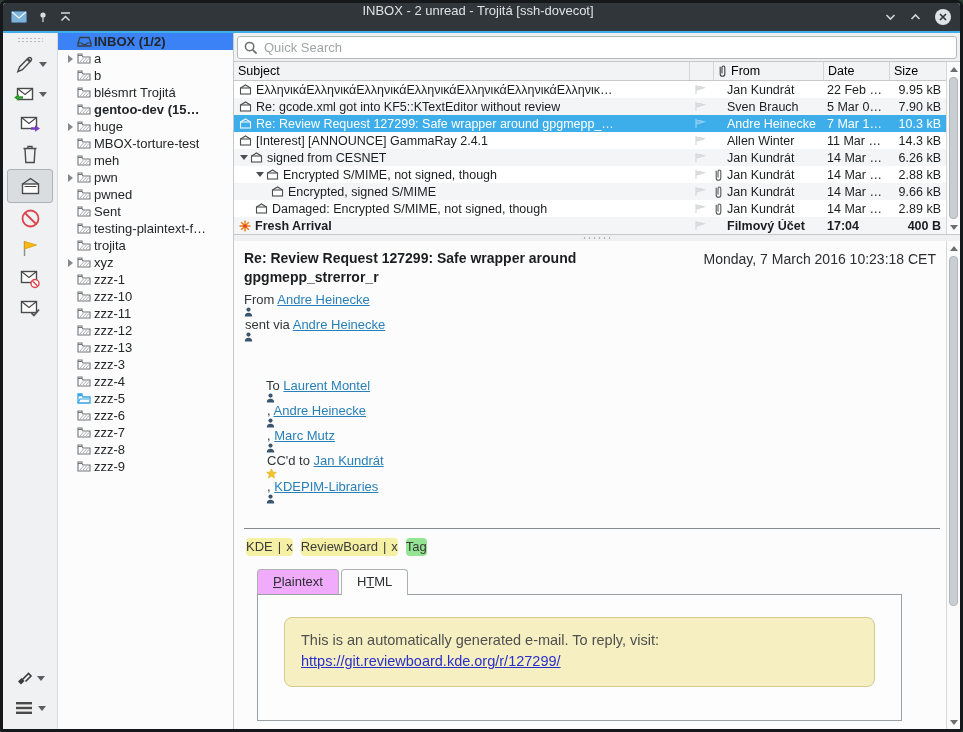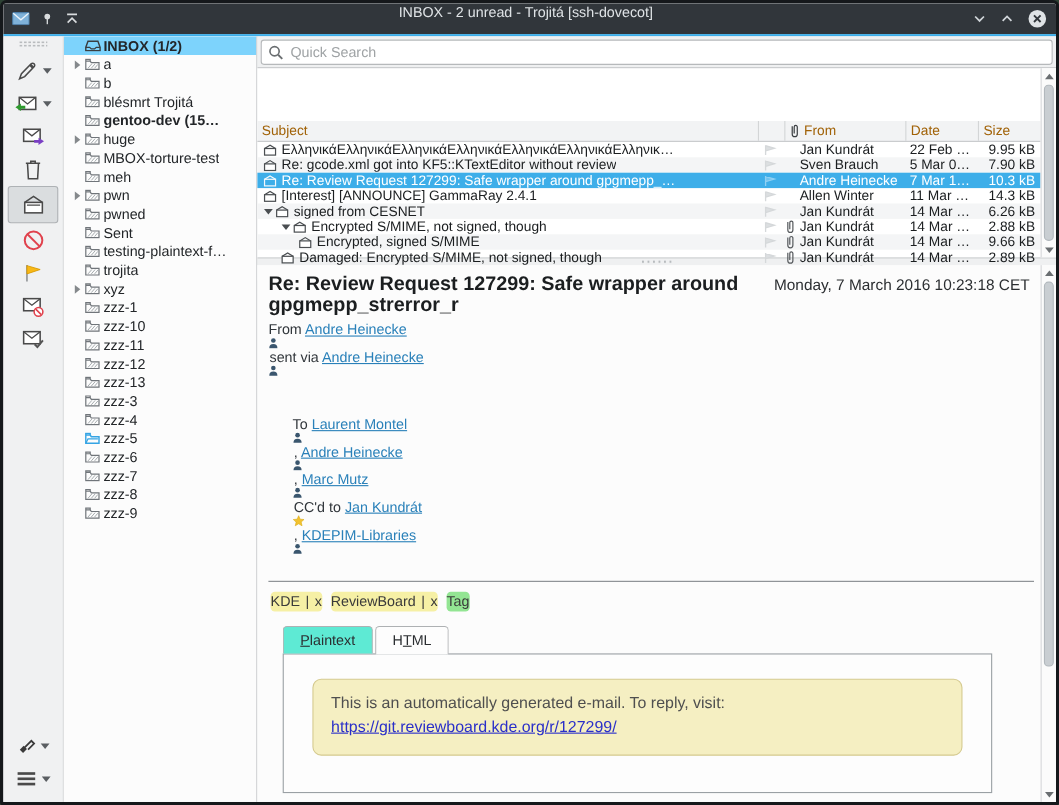--- a/index.html
+++ b/index.html
@@ -26,21 +26,21 @@
   .tool { display:flex; align-items:center; justify-content:center; width:46px; height:30px; cursor:pointer; position:relative; }
   .tool .caret { width:0; height:0; border-left:4px solid transparent; border-right:4px solid transparent;
                  border-top:5px solid #5a5e62; margin-left:4px; }
   .tool.pressed { background:#dadddf; border:1px solid #aeb2b5; border-radius:3px; height:34px; }
   .spacer { flex:1; }
 
   
   .folders { width:177px; background:#fcfcfc; border-left:1px solid #d7d9da; border-right:1px solid #c6c8ca;
              overflow:hidden; flex:0 0 auto; }
   .frow { display:flex; align-items:center; height:17px; padding-left:6px; font-size:13px; color:#232629; cursor:pointer; }
-  .frow.sel { background:#7dd3fc; }
+  .frow.sel { background:#3b82f6; }
   .fexp { width:13px; display:flex; justify-content:center; flex:0 0 auto; }
   .fexp .tri { width:0; height:0; border-top:4px solid transparent; border-bottom:4px solid transparent;
                border-left:5px solid #85898c; }
   .ficon { width:17px; flex:0 0 auto; display:flex; align-items:center; }
   .flabel { white-space:nowrap; overflow:hidden; }
   .flabel.bold { font-weight:bold; }
 
   
   .rightpane { flex:1; display:flex; flex-direction:column; min-width:0; background:#eff0f1; }
 
@@ -49,21 +49,21 @@
   .searchbox input { width:100%; height:23px; border:1px solid #b6b9bb; border-radius:3px;
                      padding:0 6px 0 26px; font-size:13px; color:#31363b; background:#fff; outline:none;
                      font-family:"Liberation Sans", sans-serif; }
   .searchbox input::placeholder { color:#9fa3a5; }
   .searchbox svg { position:absolute; left:7px; top:5px; }
 
   
   .msglist { height:174px; display:flex; flex:0 0 auto; border-top:1px solid #c6c8ca; border-bottom:1px solid #c6c8ca; background:#fff; }
   .listbody { flex:1; min-width:0; display:flex; flex-direction:column; }
   .lheader { display:flex; height:19px; background:#f2f3f4; border-bottom:1px solid #c6c8ca;
-             font-size:12.5px; color:#a16207; flex:0 0 auto;margin-top:48px; }
+             font-size:12.5px; color:#000000; flex:0 0 auto; }
   .lheader > div { padding:2px 4px; border-right:1px solid #d3d5d6; display:flex; align-items:center; }
   .lrow { display:flex; height:17.2px; font-size:12.5px; color:#1b1e20; align-items:center; cursor:pointer; }
   .lrow.alt { background:#f4f5f6; }
   .lrow.sel { background:#3daee9; color:#fff; }
   .lrow.bold { font-weight:bold; }
   .c-subj { flex:1; min-width:0; display:flex; align-items:center; padding-left:4px; white-space:nowrap; overflow:hidden; }
   .c-flag { width:24px; flex:0 0 auto; display:flex; align-items:center; padding-left:4px; }
   .c-from { width:110px; flex:0 0 auto; display:flex; align-items:center; white-space:nowrap; overflow:hidden; }
   .c-clipslot { width:13px; flex:0 0 auto; display:flex; align-items:center; }
   .c-date { width:66px; flex:0 0 auto; padding-left:3px; white-space:nowrap; overflow:hidden; }
@@ -84,36 +84,36 @@
   .sb .thumb { position:absolute; left:2px; right:2px; background:#c9ced2; border:1px solid #b2b8bd; border-radius:4px; cursor:grab; }
 
   .hsplit { height:6px; display:flex; align-items:center; justify-content:center; flex:0 0 auto; cursor:row-resize; }
   .hsplit .dots { width:30px; height:4px;
                   background-image:radial-gradient(#aeb2b5 1px, transparent 1.2px); background-size:5px 4px; }
 
   
   .msgview { flex:1; min-height:0; display:flex; background:#fcfcfc; }
   .mv-content { flex:1; min-width:0; display:flex; flex-direction:column; padding:8px 4px 6px 10px; }
   .mv-head { display:flex; }
-  .mv-subject { width:445px; font-weight:bold; font-size:18px; color:#1b1e20; line-height:19px; }
+  .mv-subject { width:445px; font-weight:bold; font-size:14px; color:#1b1e20; line-height:19px; }
   .mv-date { flex:1; text-align:right; font-size:14px; color:#2b2e31; padding:2px 6px 0 0; }
   .mv-line { font-size:13px; color:#31363b; margin-top:5px; }
   .mv-line.to { padding-left:22px; margin-top:21px; }
   .plink { color:#2980b9; text-decoration:underline; cursor:pointer; }
   .picon { margin:0 1px 0 3px; }
   .mv-hr { border:none; border-top:1px solid #84898d; margin:9px 2px 7px 0; }
   .tagsrow { display:flex; gap:8px; align-items:center; margin:2px 0 0 2px; }
   .tagpill { font-size:13px; color:#3a3a3a; border-radius:4px; padding:1px 0 2px; display:flex; align-items:center; gap:5px; }
   .tagpill.yellow { background:#f6f0a5; }
   .tagpill.green  { background:#93e593; }
   .tagpill .x { cursor:pointer; }
 
   .tabsrow { display:flex; margin:13px 0 0 13px; position:relative; z-index:2; }
   .tab { border:1px solid #aeb1b3; border-bottom:none; border-radius:4px 4px 0 0; padding:4px 15px 5px;
-         font-size:13px; color:#2b2e31; background:#5eead4; cursor:pointer; margin-right:2px; }
+         font-size:13px; color:#2b2e31; background:#f0abfc; cursor:pointer; margin-right:2px; }
   .tab.active { background:#fdfdfd; padding-bottom:6px; margin-bottom:-1px; }
   .tab u { text-decoration:underline; }
 
   .contentbox { flex:1; min-height:0; margin:0 40px 2px 13px; border:1px solid #9aa0a4; background:#fdfdfd;
                 overflow:hidden; padding:22px 26px 0; }
   .notebox { background:#f5efc2; border:1px solid #d5ca8f; border-radius:8px; padding:12px 16px 14px;
              font-size:14.5px; color:#4f4f4f; line-height:21px; }
   .notebox a { color:#2a2fc9; text-decoration:underline; cursor:pointer; }
   .shipit { font-family:"DejaVu Sans", sans-serif; font-size:15px; color:#474747; margin:44px 0 20px; }
 

